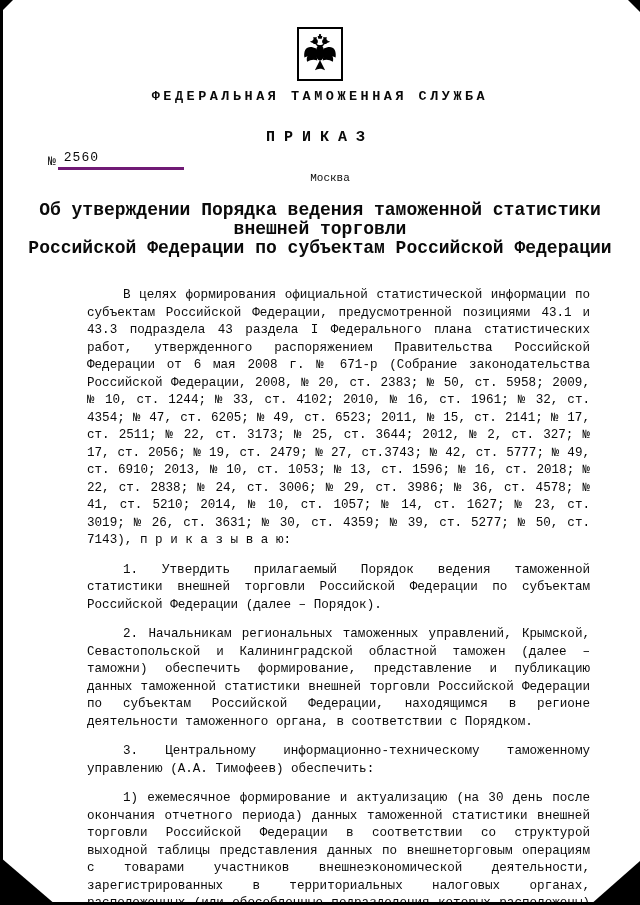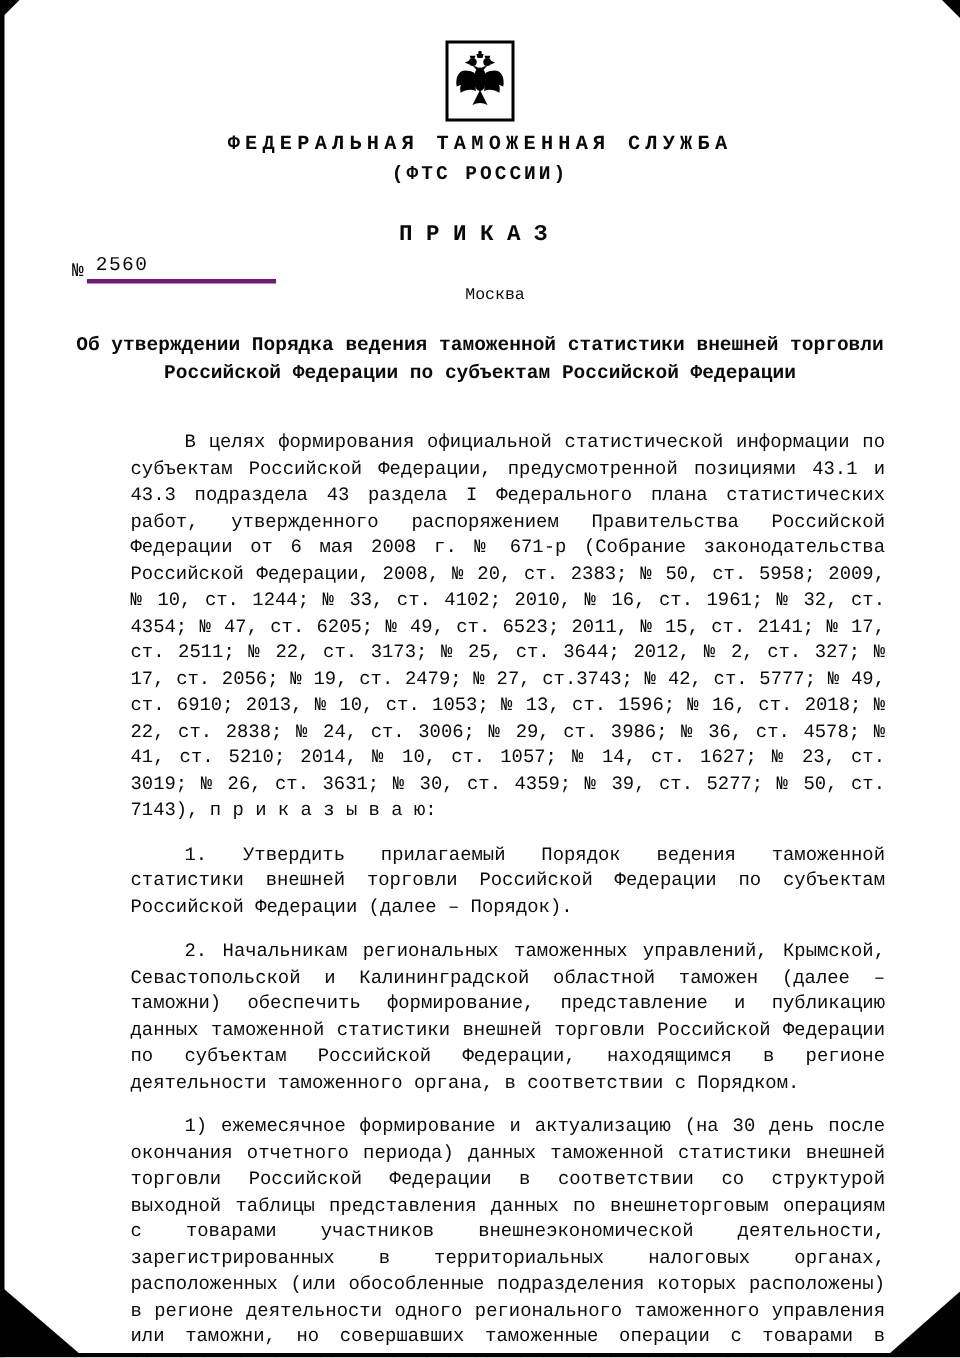--- a/index.html
+++ b/index.html
@@ -88,21 +88,21 @@
     font-size: 11px;
     line-height: 13px;
     padding-left: 20px;
   }
 
   
   .title {
     margin-top: 16px;
     text-align: center;
     font-weight: bold;
-    font-size: 13px;
+    font-size: 18px;
     line-height: 19px;
   }
 
   
   .body {
     margin: 29px 38px 0 75px;
     font-size: 12.6px;
     line-height: 17.5px;
     text-align: justify;
   }
@@ -141,41 +141,41 @@
 
         <path d="M24 34 C13 31 6 37 8.5 48 C14 44.5 20 43.5 25.5 46 Z"></path>
         <path d="M36 34 C47 31 54 37 51.5 48 C46 44.5 40 43.5 34.5 46 Z"></path>
 
         <path d="M30 45 L21.5 62 C27 58.5 33 58.5 38.5 62 Z"></path>
       </g>
     </svg>
   </div>
 
   <div class="agency">ФЕДЕРАЛЬНАЯ ТАМОЖЕННАЯ СЛУЖБА</div>
-  <div class="agency-short">(ФТС РОССИИ)</div>
   <div class="doc-type">ПРИКАЗ</div>
 
   <div class="date-row">
     <span class="num-wrap">
       <span class="num-sign">№</span>
       <span class="num-value">2560</span>
     </span>
   </div>
 
   <div class="city">Москва</div>
 
   <div class="title">
     <div>Об утверждении Порядка ведения таможенной статистики внешней торговли</div>
     <div>Российской Федерации по субъектам Российской Федерации</div>
   </div>
 
   <div class="body">
     <p>В целях формирования официальной статистической информации по субъектам Российской Федерации, предусмотренной позициями 43.1 и 43.3 подраздела 43 раздела I Федерального плана статистических работ, утвержденного распоряжением Правительства Российской Федерации от 6 мая 2008 г. № 671-р (Собрание законодательства Российской Федерации, 2008, № 20, ст. 2383; № 50, ст. 5958; 2009, № 10, ст. 1244; № 33, ст. 4102; 2010, № 16, ст. 1961; № 32, ст. 4354; № 47, ст. 6205; № 49, ст. 6523; 2011, № 15, ст. 2141; № 17, ст. 2511; № 22, ст. 3173; № 25, ст. 3644; 2012, № 2, ст. 327; № 17, ст. 2056; № 19, ст. 2479; № 27, ст.3743; № 42, ст. 5777; № 49, ст. 6910; 2013, № 10, ст. 1053; № 13, ст. 1596; № 16, ст. 2018; № 22, ст. 2838; № 24, ст. 3006; № 29, ст. 3986; № 36, ст. 4578; № 41, ст. 5210; 2014, № 10, ст. 1057; № 14, ст. 1627; № 23, ст. 3019; № 26, ст. 3631; № 30, ст. 4359; № 39, ст. 5277; № 50, ст. 7143), п р и к а з ы в а ю:</p>
     <p>1. Утвердить прилагаемый Порядок ведения таможенной статистики внешней торговли Российской Федерации по субъектам Российской Федерации (далее – Порядок).</p>
     <p>2. Начальникам региональных таможенных управлений, Крымской, Севастопольской и Калининградской областной таможен (далее – таможни) обеспечить формирование, представление и публикацию данных таможенной статистики внешней торговли Российской Федерации по субъектам Российской Федерации, находящимся в регионе деятельности таможенного органа, в соответствии с Порядком.</p>
+    <p>3. Центральному информационно-техническому таможенному управлению (А.А. Тимофеев) обеспечить:</p>
     <p>1) ежемесячное формирование и актуализацию (на 30 день после окончания отчетного периода) данных таможенной статистики внешней торговли Российской Федерации в соответствии со структурой выходной таблицы представления данных по внешнеторговым операциям с товарами участников внешнеэкономической деятельности, зарегистрированных в территориальных налоговых органах, расположенных (или обособленные подразделения которых расположены) в регионе деятельности одного регионального таможенного управления или таможни, но совершавших таможенные операции с товарами в регионе деятельности другого регионального таможенного управления или</p>
   </div>
 
   <div class="edge-bottom"></div>
   <div class="corner corner-bl"></div>
   <div class="corner corner-br"></div>
 
 </div>
 
 </body></html>

